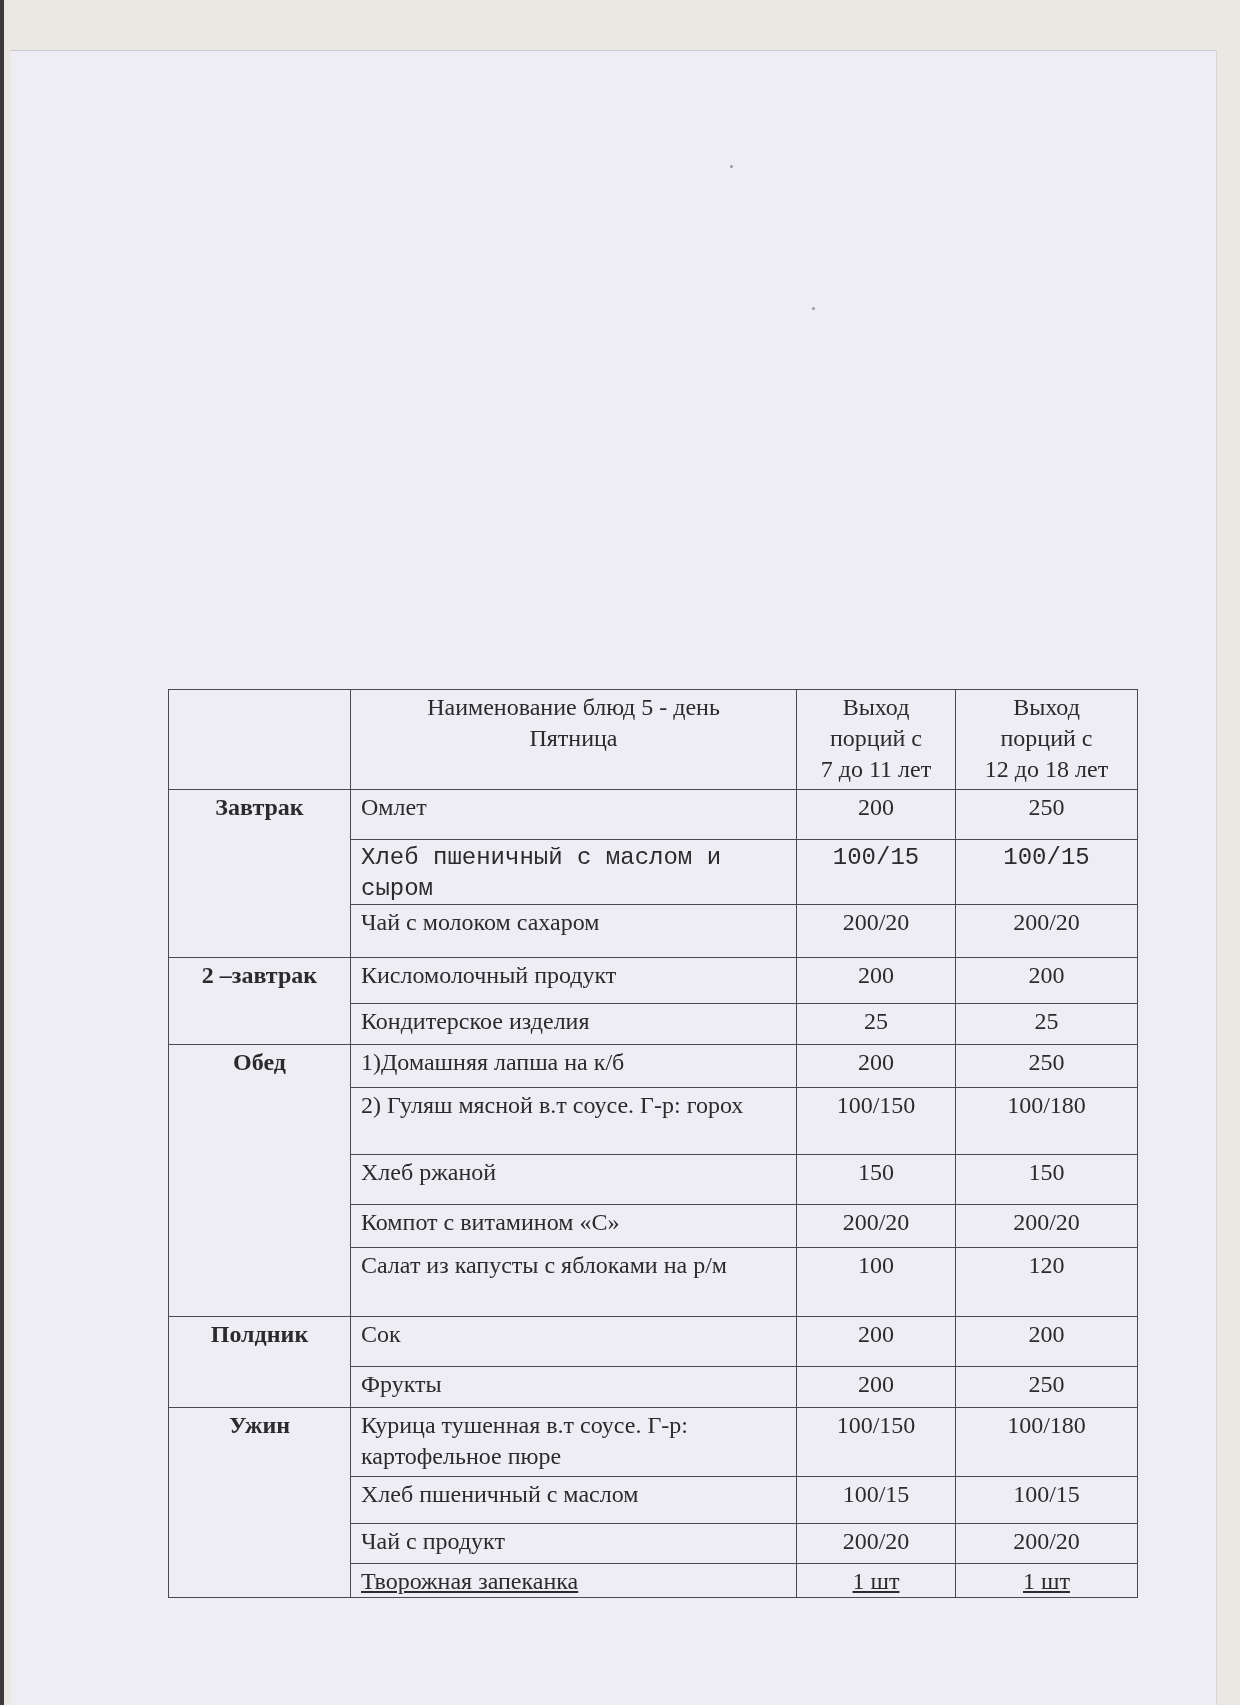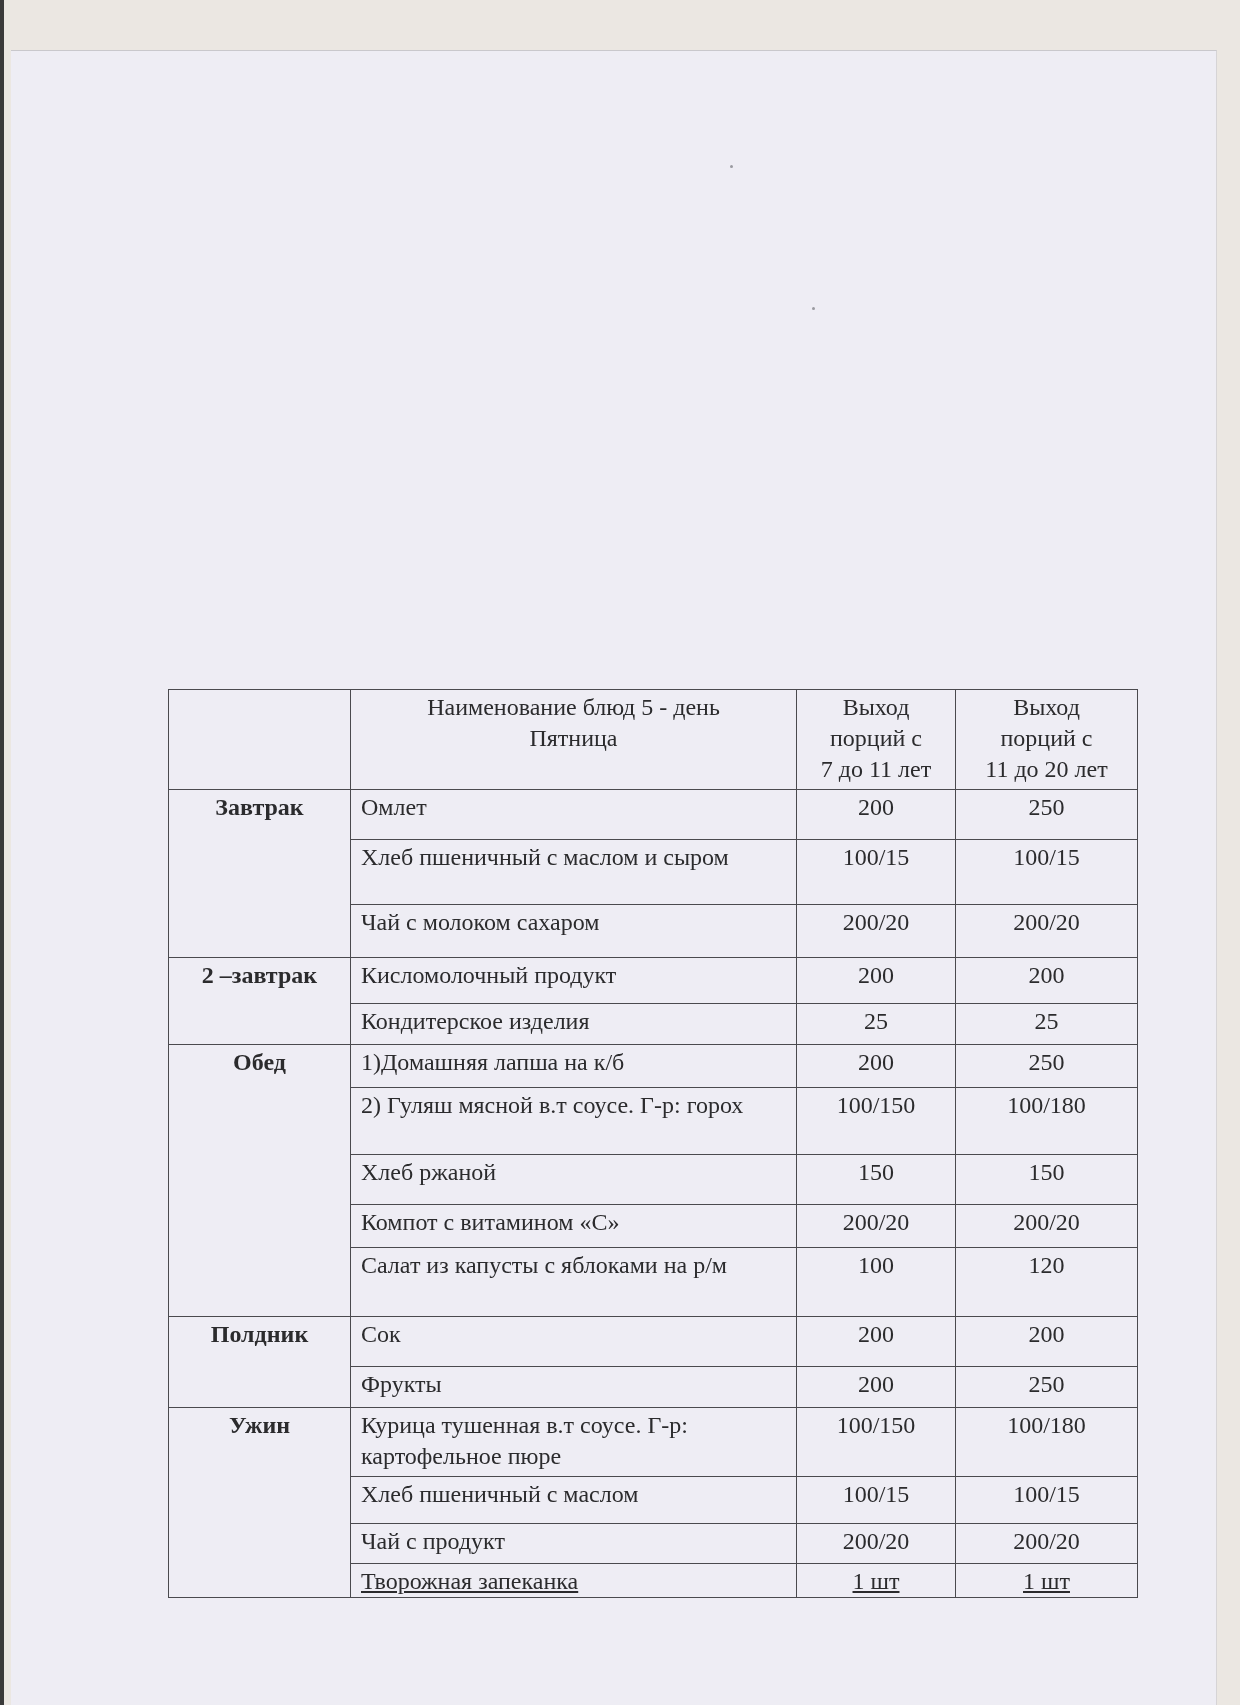--- a/index.html
+++ b/index.html
@@ -60,32 +60,32 @@
         <div>Пятница</div>
       </th>
       <th class="h-out">
         <div>Выход</div>
         <div>порций с</div>
         <div>7 до 11 лет</div>
       </th>
       <th class="h-out">
         <div>Выход</div>
         <div>порций с</div>
-        <div>11 до 20 лет</div>
+        <div>12 до 18 лет</div>
       </th>
     </tr>
   </thead>
   <tbody id="menu-body">
       <tr style="height: 50px; font-family: Liberation Serif, serif;">
         <td class="meal" rowspan="3">Завтрак</td>
         <td>Омлет</td>
         <td class="val">200</td>
         <td class="val">250</td>
       </tr>
-      <tr style="height: 65px;">
+      <tr style="height: 65px; font-family: Liberation Mono, monospace;">
         <td>Хлеб пшеничный с маслом  и сыром</td>
         <td class="val">100/15</td>
         <td class="val">100/15</td>
       </tr>
       <tr style="height: 53px;">
         <td>Чай с молоком сахаром</td>
         <td class="val">200/20</td>
         <td class="val">200/20</td>
       </tr>
       <tr style="height: 46px;">

